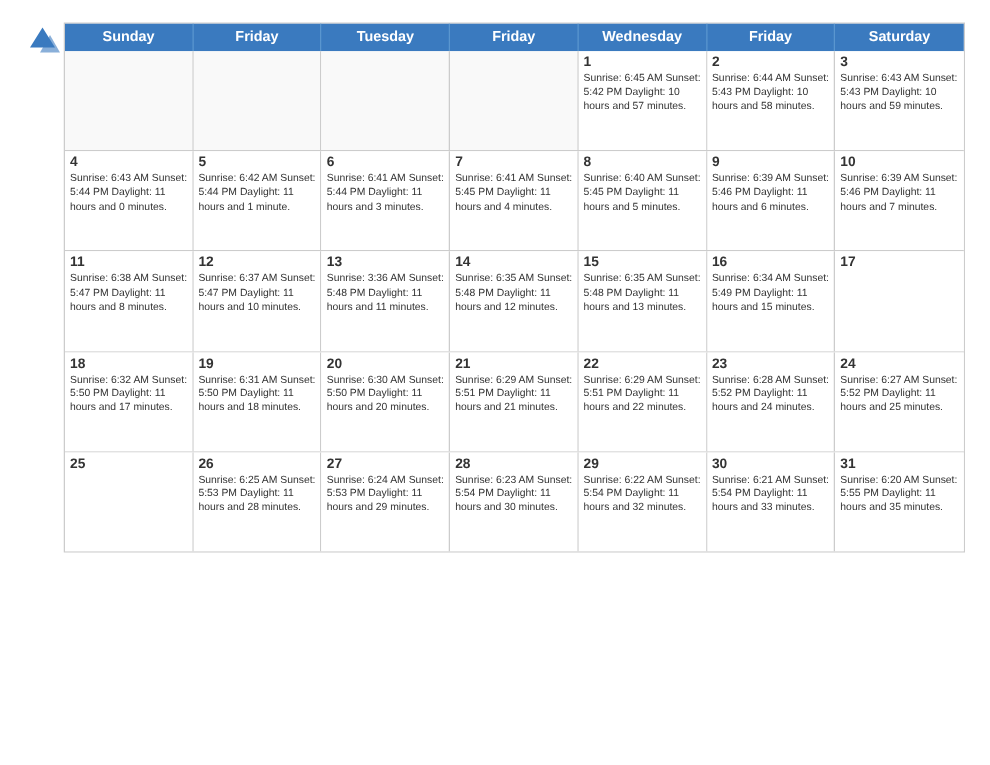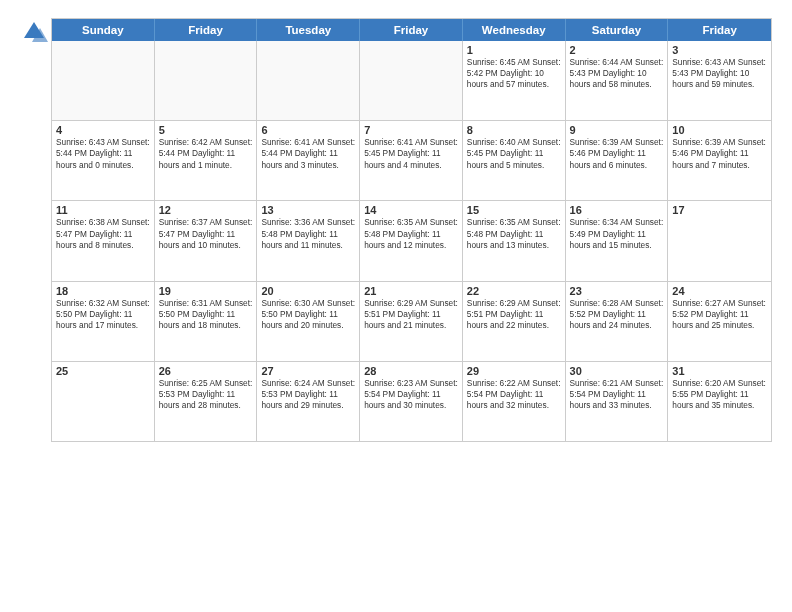--- a/index.html
+++ b/index.html
@@ -137,22 +137,22 @@
     </div>
   </div>
 
   <div class="calendar">
     <div class="cal-header-row">
     <div class="cal-header-cell">Sunday</div>
         <div class="cal-header-cell">Friday</div>
         <div class="cal-header-cell">Tuesday</div>
         <div class="cal-header-cell">Friday</div>
         <div class="cal-header-cell">Wednesday</div>
+        <div class="cal-header-cell">Friday</div>
         <div class="cal-header-cell">Saturday</div>
-        <div class="cal-header-cell">Friday</div>
       </div>
     <div class="cal-body">
     <div class="cal-week">
           <div class="cal-cell empty"></div>
           <div class="cal-cell empty"></div>
           <div class="cal-cell empty"></div>
           <div class="cal-cell empty"></div>
           <div class="cal-cell">
             <div class="day-num">1</div>
             <div class="cell-text">Sunrise: 6:45 AM

